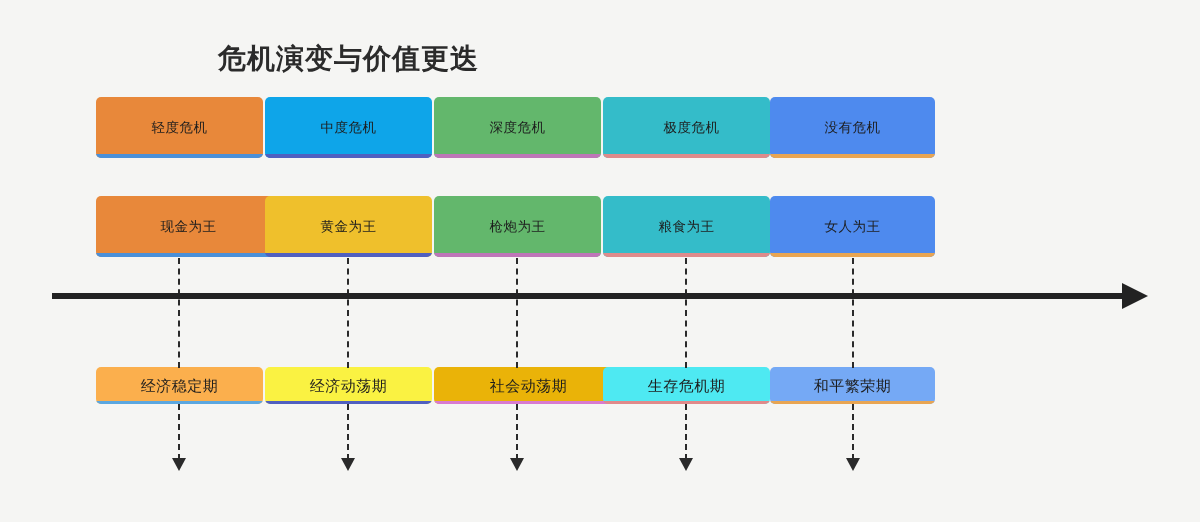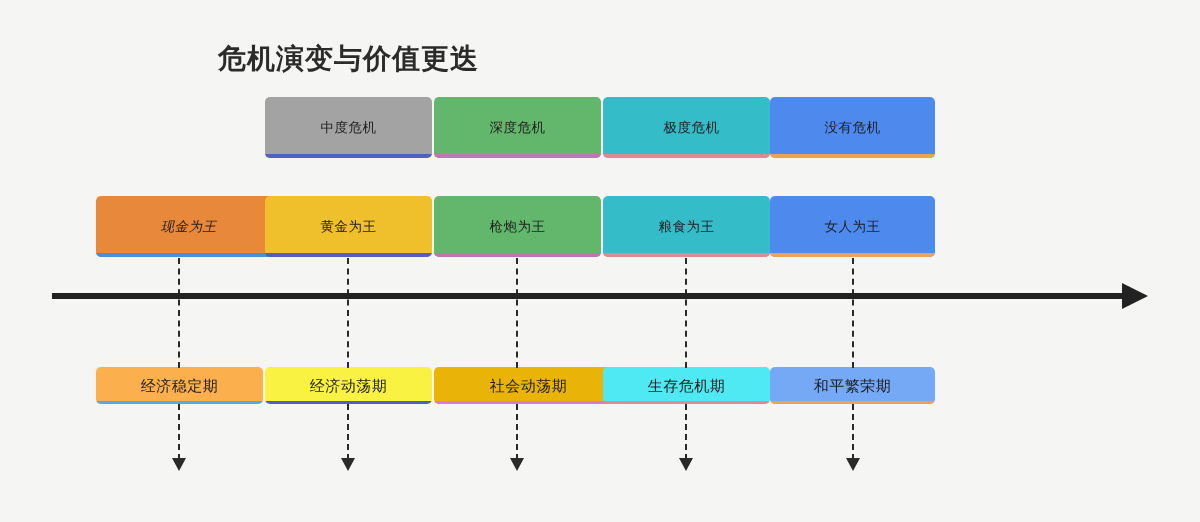--- a/index.html
+++ b/index.html
@@ -108,38 +108,42 @@
     z-index: 1;
   }
 </style>
 </head>
 <body>
 
 <div id="canvas">
 
   <div id="diagram-title">危机演变与价值更迭</div>
 
-  <div class="node row-crisis" style="left:265px;width:167px;background:#a3a3a3;">
+  <div class="node row-crisis" style="left:96px;width:167px;background:#E8883A;">
+    <span class="node-label">轻度危机</span>
+    <span class="node-underline" style="background:#4A90D9;"></span>
+  </div>
+  <div class="node row-crisis" style="left:265px;width:167px;background:#0ea5e9;">
     <span class="node-label">中度危机</span>
     <span class="node-underline" style="background:#5060C0;"></span>
   </div>
   <div class="node row-crisis" style="left:434px;width:167px;background:#63B76C;">
     <span class="node-label">深度危机</span>
     <span class="node-underline" style="background:#BE76B8;"></span>
   </div>
   <div class="node row-crisis" style="left:603px;width:167px;background:#34BCC9;padding-left:10px;">
     <span class="node-label">极度危机</span>
     <span class="node-underline" style="background:#DE8B8B;"></span>
   </div>
   <div class="node row-crisis" style="left:770px;width:165px;background:#4E8AEE;">
     <span class="node-label">没有危机</span>
     <span class="node-underline" style="background:#E8A552;"></span>
   </div>
 
-  <div class="node row-value" style="left:96px;width:185px;background:#E8883A;font-style:italic;">
+  <div class="node row-value" style="left:96px;width:185px;background:#E8883A;">
     <span class="node-label">现金为王</span>
     <span class="node-underline" style="background:#4A90D9;"></span>
   </div>
   <div class="node row-value" style="left:265px;width:167px;background:#EFC02C;">
     <span class="node-label">黄金为王</span>
     <span class="node-underline" style="background:#5060C0;"></span>
   </div>
   <div class="node row-value" style="left:434px;width:167px;background:#63B76C;">
     <span class="node-label">枪炮为王</span>
     <span class="node-underline" style="background:#BE76B8;"></span>

